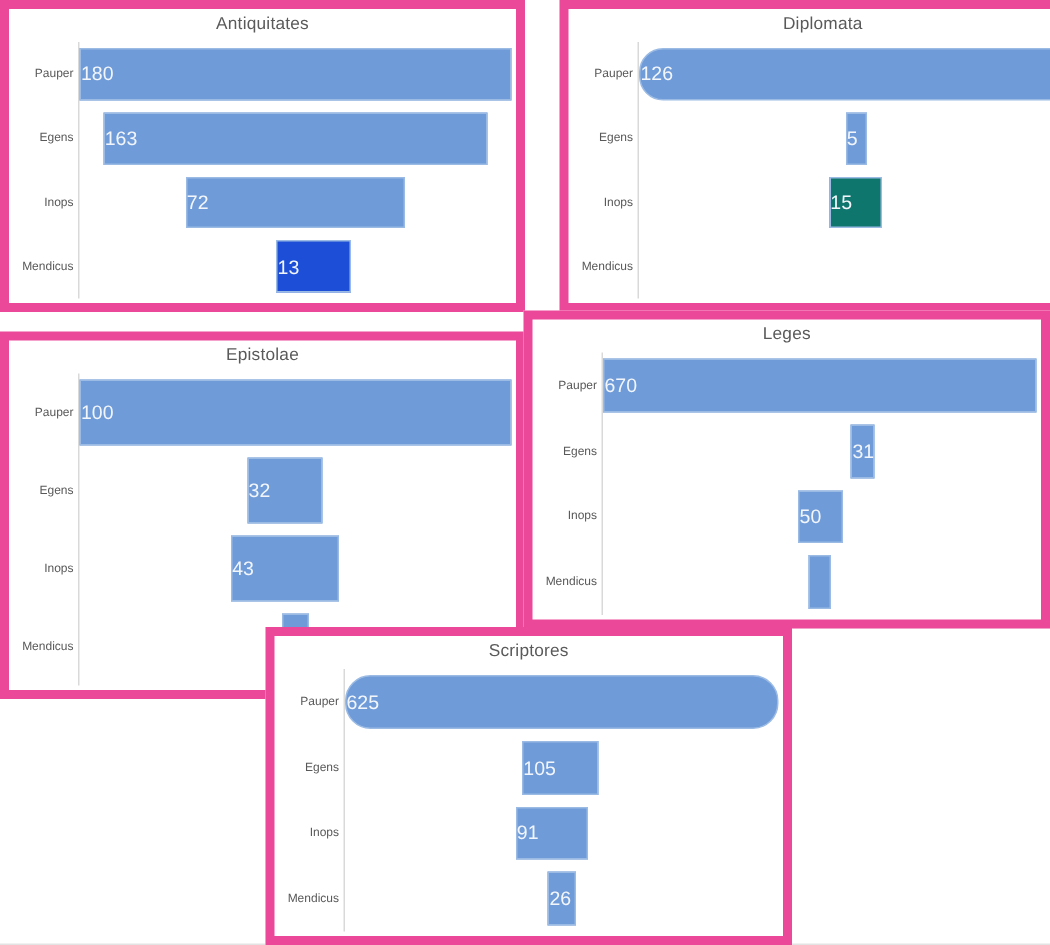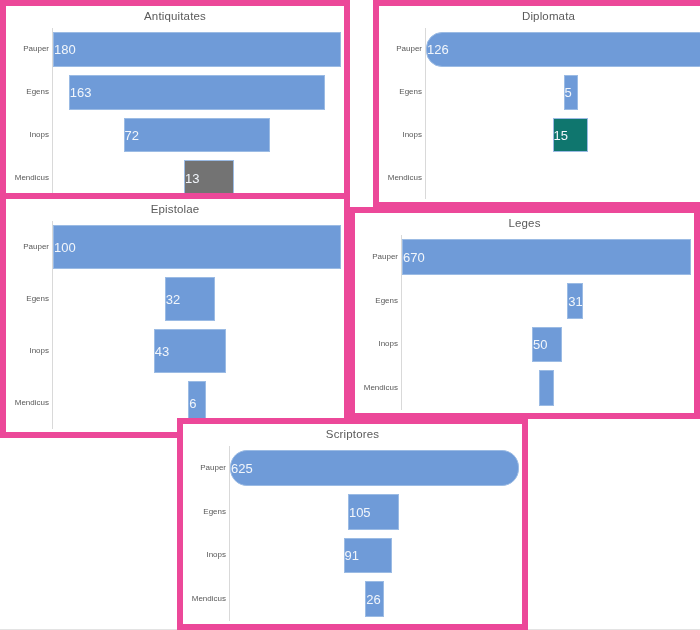--- a/index.html
+++ b/index.html
@@ -26,21 +26,21 @@
   
   .panel {
     position: absolute;
     box-sizing: border-box;
     background: #ffffff;
     border: 6px solid #ec4899;
     overflow: hidden;
   }
   .panel.p1 { left: 0px;   top: 0px;   width: 350px; height: 208px; }
   .panel.p2 { left: 349px; top: 0px;   width: 351px; height: 208px; margin-left: 24px; }
-  .panel.p3 { left: 0px;   top: 193px; width: 350px; height: 245px; padding-left: 32px; }
+  .panel.p3 { left: 0px;   top: 221px; width: 350px; height: 245px; padding-left: 32px; }
   .panel.p4 { left: 349px; top: 207px; width: 351px; height: 212px; }
   .panel.p5 { left: 177px; top: 418px; width: 351px; height: 212px; }
 
   
   .filler {
     position: absolute;
     box-sizing: border-box;
     background: #ffffff;
     border: 1px solid #e3e3e3;
     border-left: none;
@@ -145,21 +145,21 @@
           </div>
       </div>
       <div class="row r2">
         <span class="cat-label">Inops</span>
         <div class="bar" style="left: 24.5%; width: 51%; background: rgb(111, 155, 216); border-color: rgb(155, 187, 228);">
             <span class="val">72</span>
           </div>
       </div>
       <div class="row r3">
         <span class="cat-label">Mendicus</span>
-        <div class="bar" style="left: 45.5%; width: 9%; background: #737373; border-color: rgb(155, 187, 228); padding-left: 48px;">
+        <div class="bar" style="left: 45.5%; width: 9%; background: #1d4ed8; border-color: rgb(155, 187, 228); padding-left: 48px;">
             <span class="val">13</span>
           </div>
       </div>
     </div>
   </div>
 
   <div class="panel p2">
     <div class="chart-title">Diplomata</div>
     <div class="plot">
       <div class="axis-line"></div>

